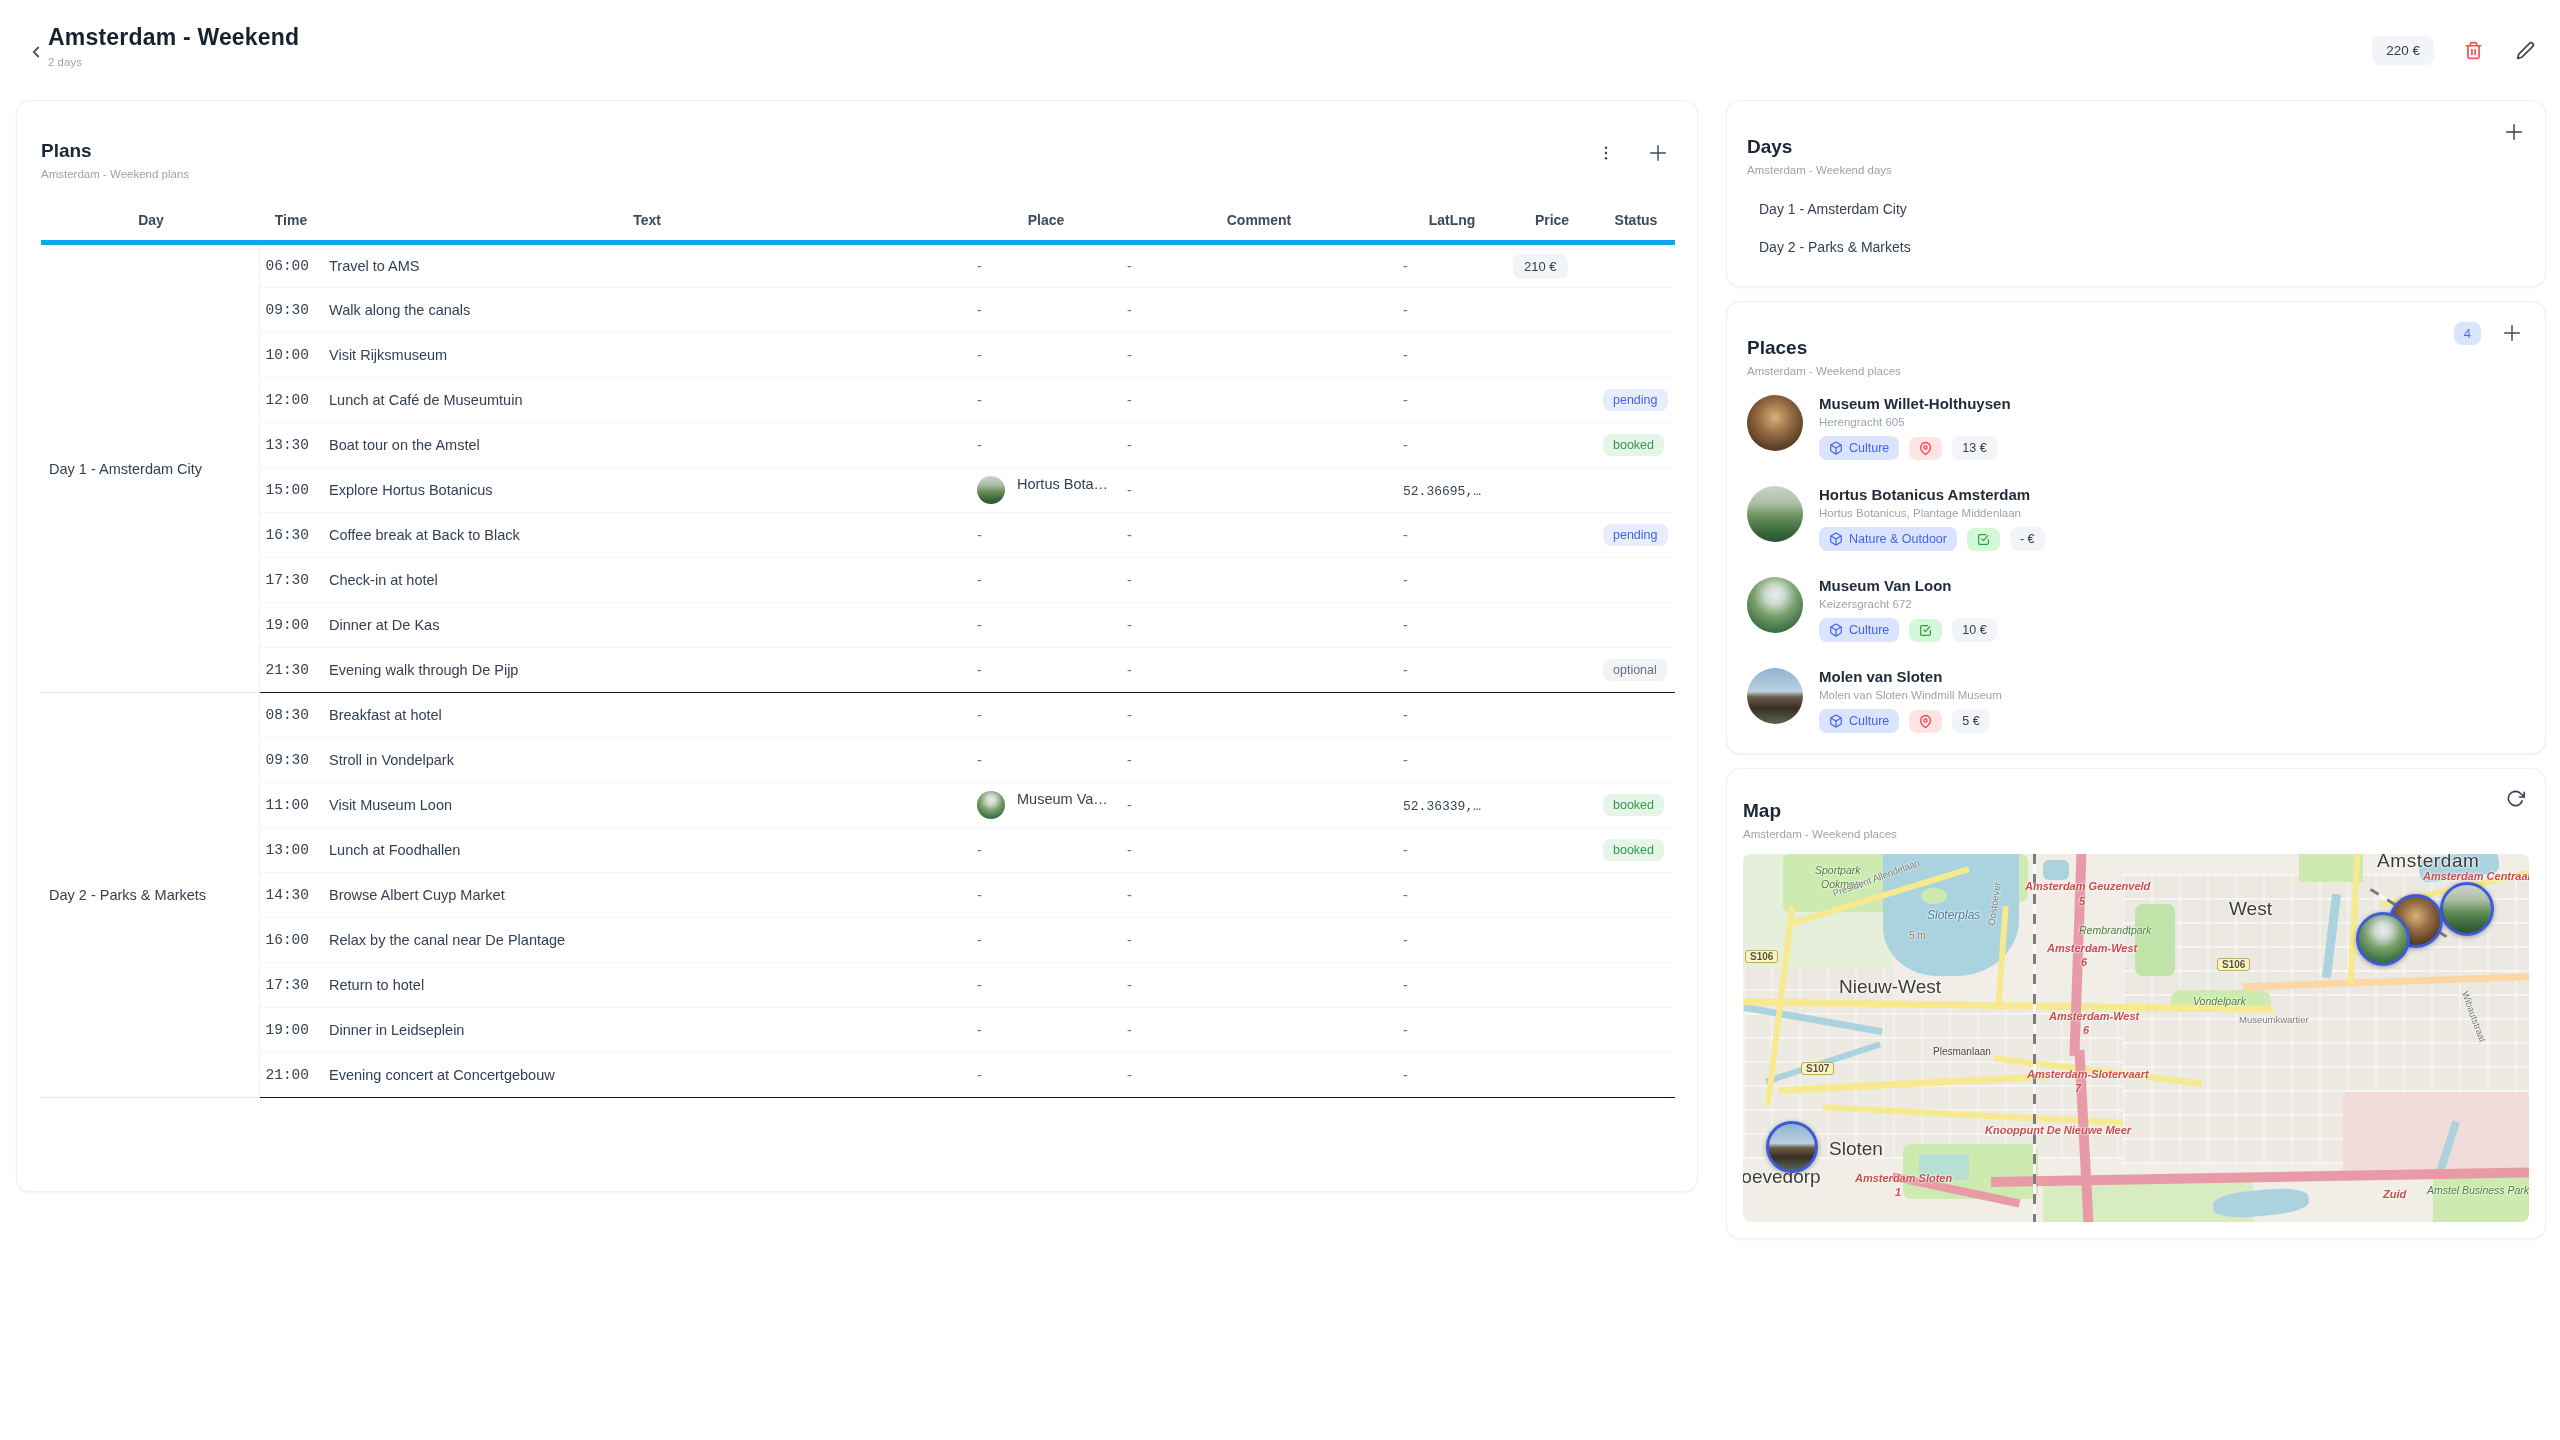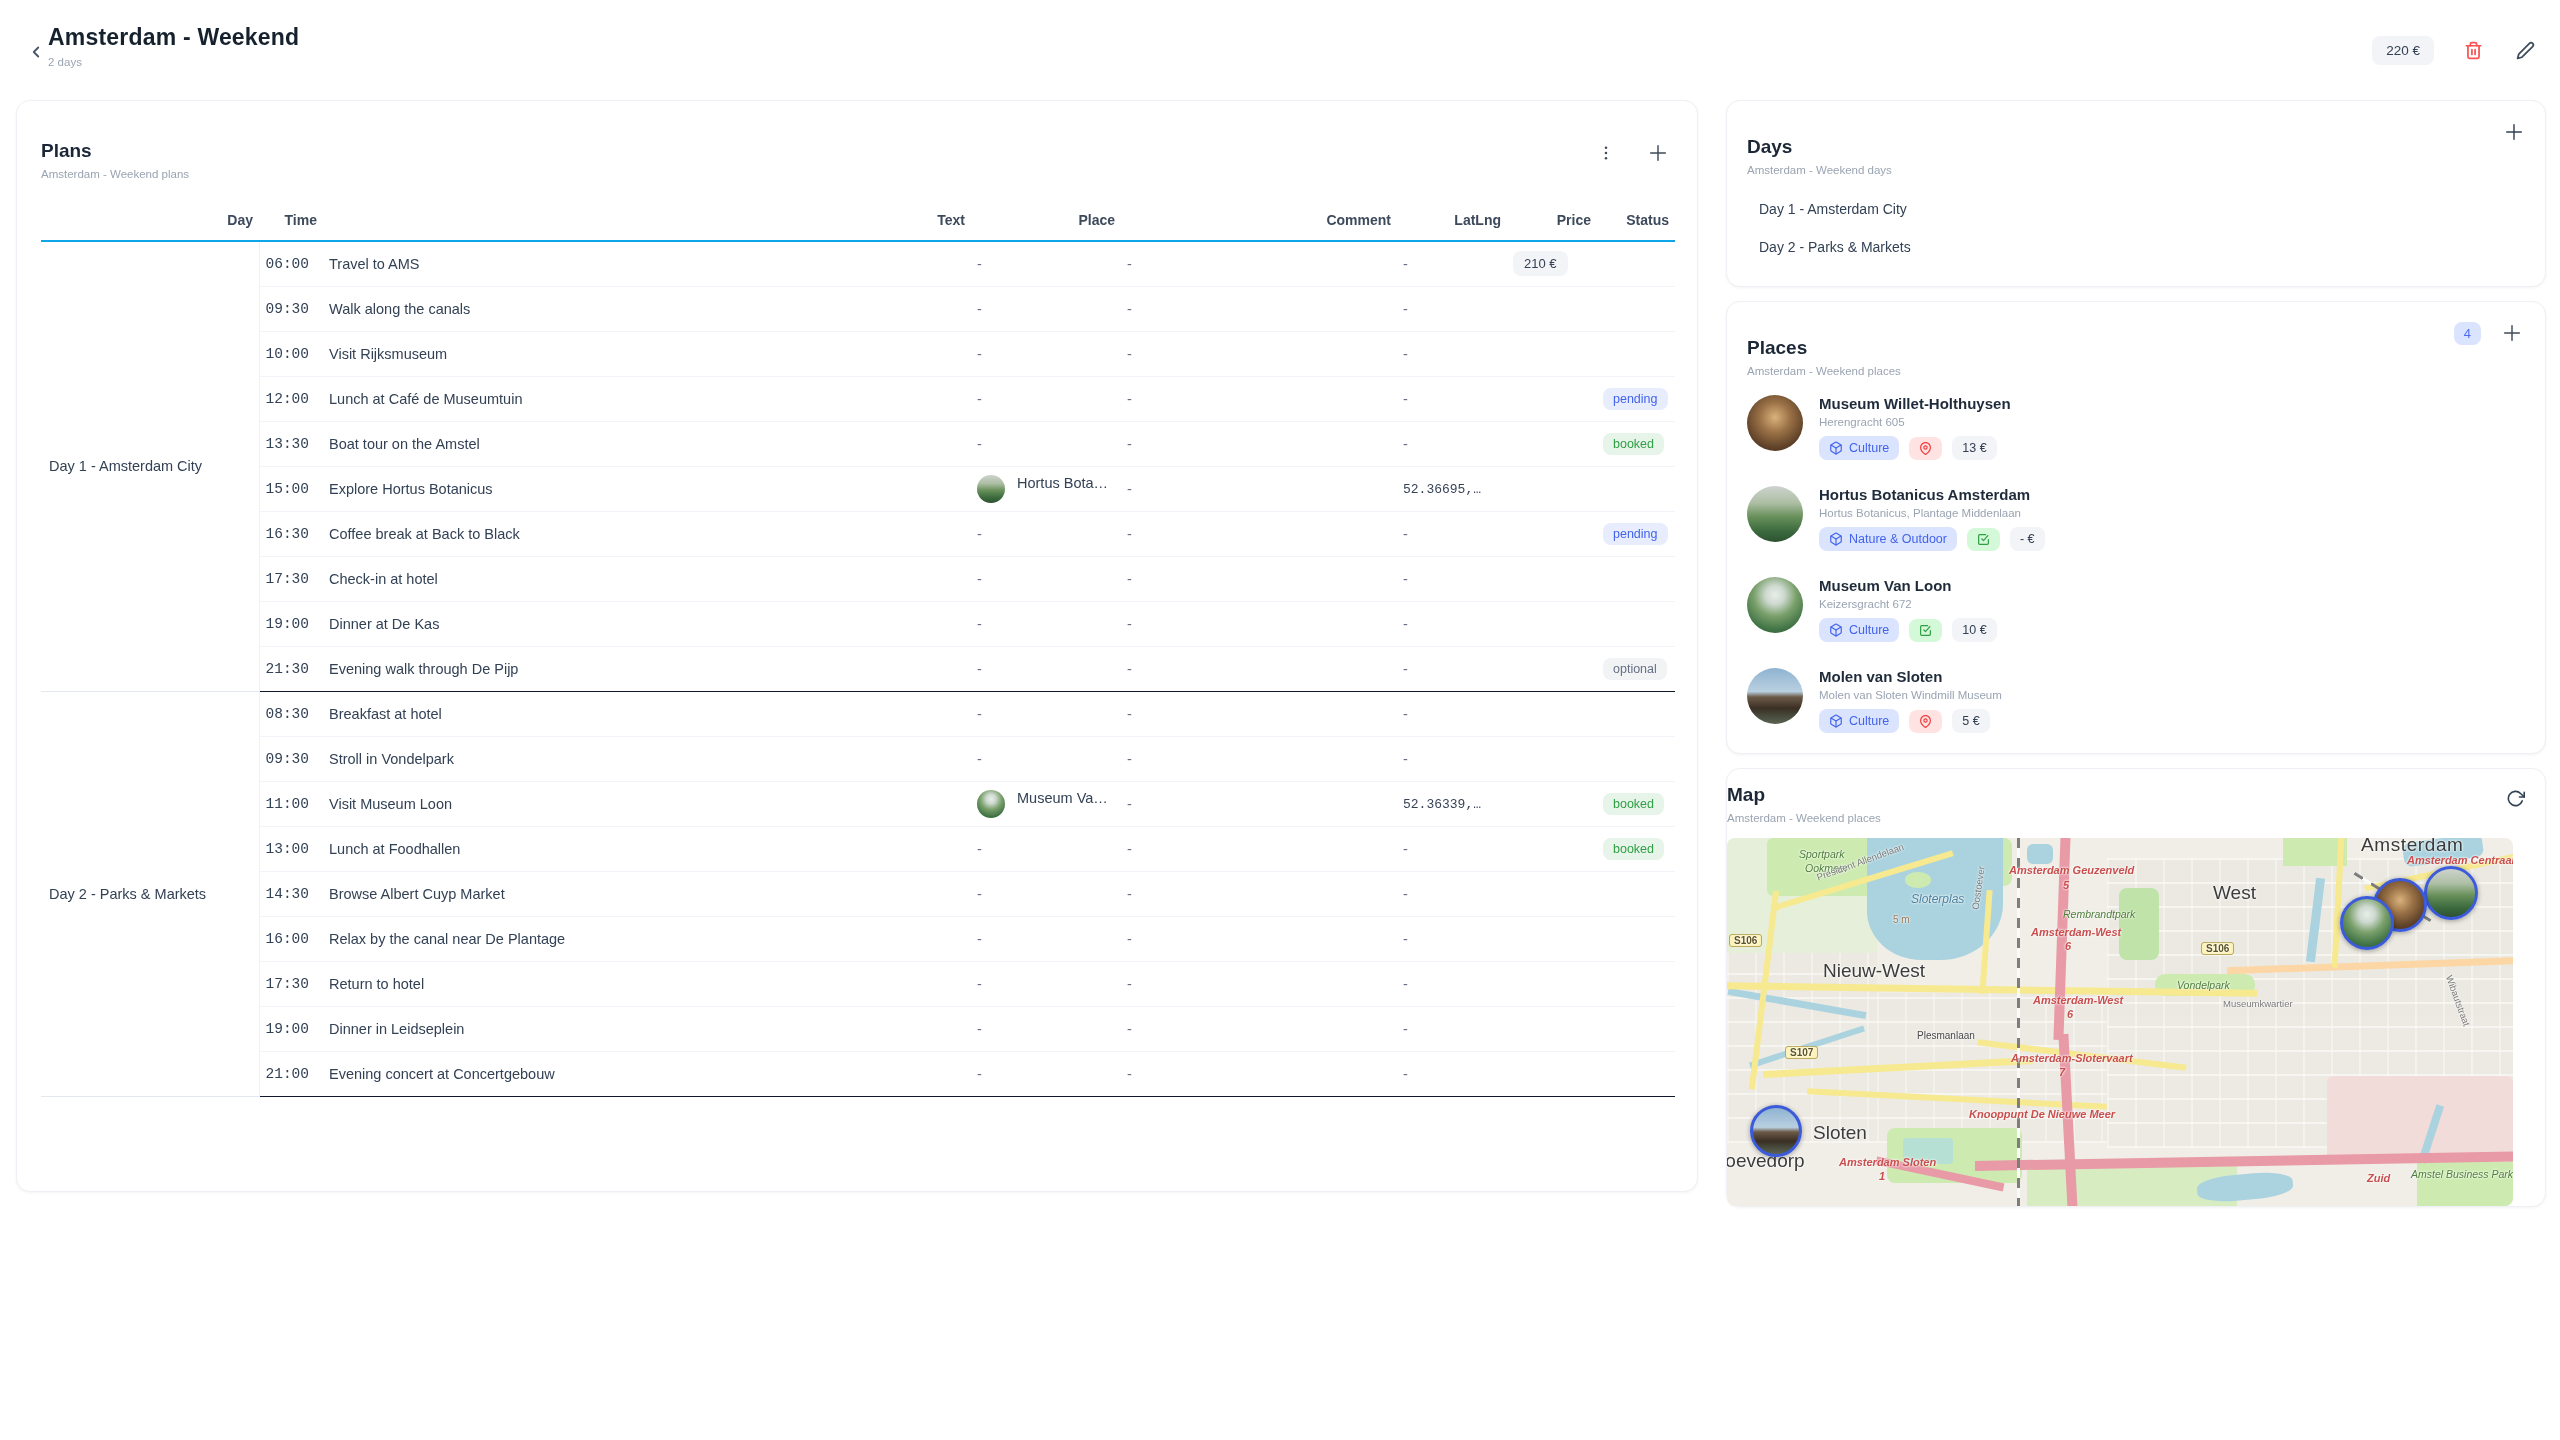--- a/index.html
+++ b/index.html
@@ -20,21 +20,21 @@
   
   .card { background:#fff; border:1px solid #edf0f4; border-radius:14px; box-shadow:0 1px 3px rgba(16,24,40,.05); }
   .card-head { position:relative; }
   .sec-title { font-size:19px; font-weight:700; color:#1b2736;margin-top:15px; }
   .sec-sub { font-size:11.5px; color:#9aa4b2; margin-top:6px; }
 
   
   .plans-card { position:absolute; left:16px; top:100px; width:1682px; height:1092px; padding:24px; }
   .plans-tools { position:absolute; top:0; right:2px; display:flex; align-items:center; gap:26px; color:#334155; }
   table.plans { border-collapse:collapse; table-layout:fixed; width:1634px; margin-top:22px; }
-  table.plans th { text-align:right; font-size:14px; font-weight:600; color:#3d4a5c; padding:10px 6px 12px 6px; border-bottom:2px solid #0ea5e9; }
+  table.plans th { text-align:center; font-size:14px; font-weight:600; color:#3d4a5c; padding:10px 6px 12px 6px; border-bottom:5px solid #0ea5e9; }
   table.plans th.h-day { padding-left:8px; }
   table.plans td { font-size:14.5px; color:#334155; padding:0 6px; height:45px; border-bottom:1px solid #f1f4f8; }
   td.c-day { border-right:1px solid #eef1f5; border-bottom:1px solid #e3e7ee !important; padding-left:8px !important; font-size:14.5px; color:#334155; }
   tr.grp-last td { border-bottom:1px solid #0f172a; }
   .mono { font-family:"Liberation Mono","DejaVu Sans Mono",monospace; font-size:13px; color:#374357; }
   .dash { color:#667085; }
   .price-pill { display:inline-block; background:#f2f4f7; border-radius:8px; padding:5px 11px; font-size:13px; color:#344054; }
   .status-badge { display:inline-block; border-radius:8px; padding:4px 10px; font-size:12.5px; }
   .st-pending { background:#e8edfd; color:#4263eb; }
   .st-booked { background:#e6f4ea; color:#2f9e44; }
@@ -48,21 +48,21 @@
   .thumb.lg { width:56px; height:56px; }
   .t-willet { background:radial-gradient(circle at 50% 40%, #d9b27c 0%, #9a7146 35%, #5e4128 70%, #3c2a19 100%); }
   .t-hortus { background:linear-gradient(180deg,#cdd3cd 0%,#aebfa5 30%,#68905a 55%,#3c6b3f 80%,#2c5230 100%); }
   .t-vanloon { background:radial-gradient(circle at 50% 32%, #e8eee9 0%, #cdd9cf 20%, #7aa06b 45%, #3f7244 75%, #2a5230 100%); }
   .t-molen { background:linear-gradient(180deg,#8fb3d1 0%,#b9d0e0 42%,#6b5a47 52%,#3a2f24 72%,#4a4f41 88%,#5d6352 100%); }
 
   
   .right-col { position:absolute; left:1726px; top:100px; width:820px; }
   .days-card { padding:20px; margin-bottom:14px; position:relative; }
   .places-card { padding:20px; margin-bottom:14px; position:relative; }
-  .map-card { position:relative; }
+  .map-card { padding:16px; position:relative; }
   .add-btn { position:absolute; top:20px; right:20px; color:#334155; cursor:pointer; }
   .day-item { height:38px; display:flex; align-items:center; padding-left:12px; font-size:14px; color:#334155; border-radius:8px; cursor:pointer; }
   .days-list { margin-top:14px; }
   .places-head-right { position:absolute; top:18px; right:20px; display:flex; align-items:center; gap:18px; }
   .count-badge { background:#dbe4ff; color:#4c6ef5; border-radius:8px; font-size:13px; padding:4px 10px; }
   .places-list { margin-top:18px; display:flex; flex-direction:column; gap:26px; }
   .place-item { display:flex; gap:16px; cursor:pointer; }
   .place-name { font-size:15px; font-weight:600; color:#1f2b3a; }
   .place-addr { font-size:11.5px; color:#9aa4b2; margin-top:4px; }
   .place-badges { display:flex; gap:10px; margin-top:8px; align-items:center; }

